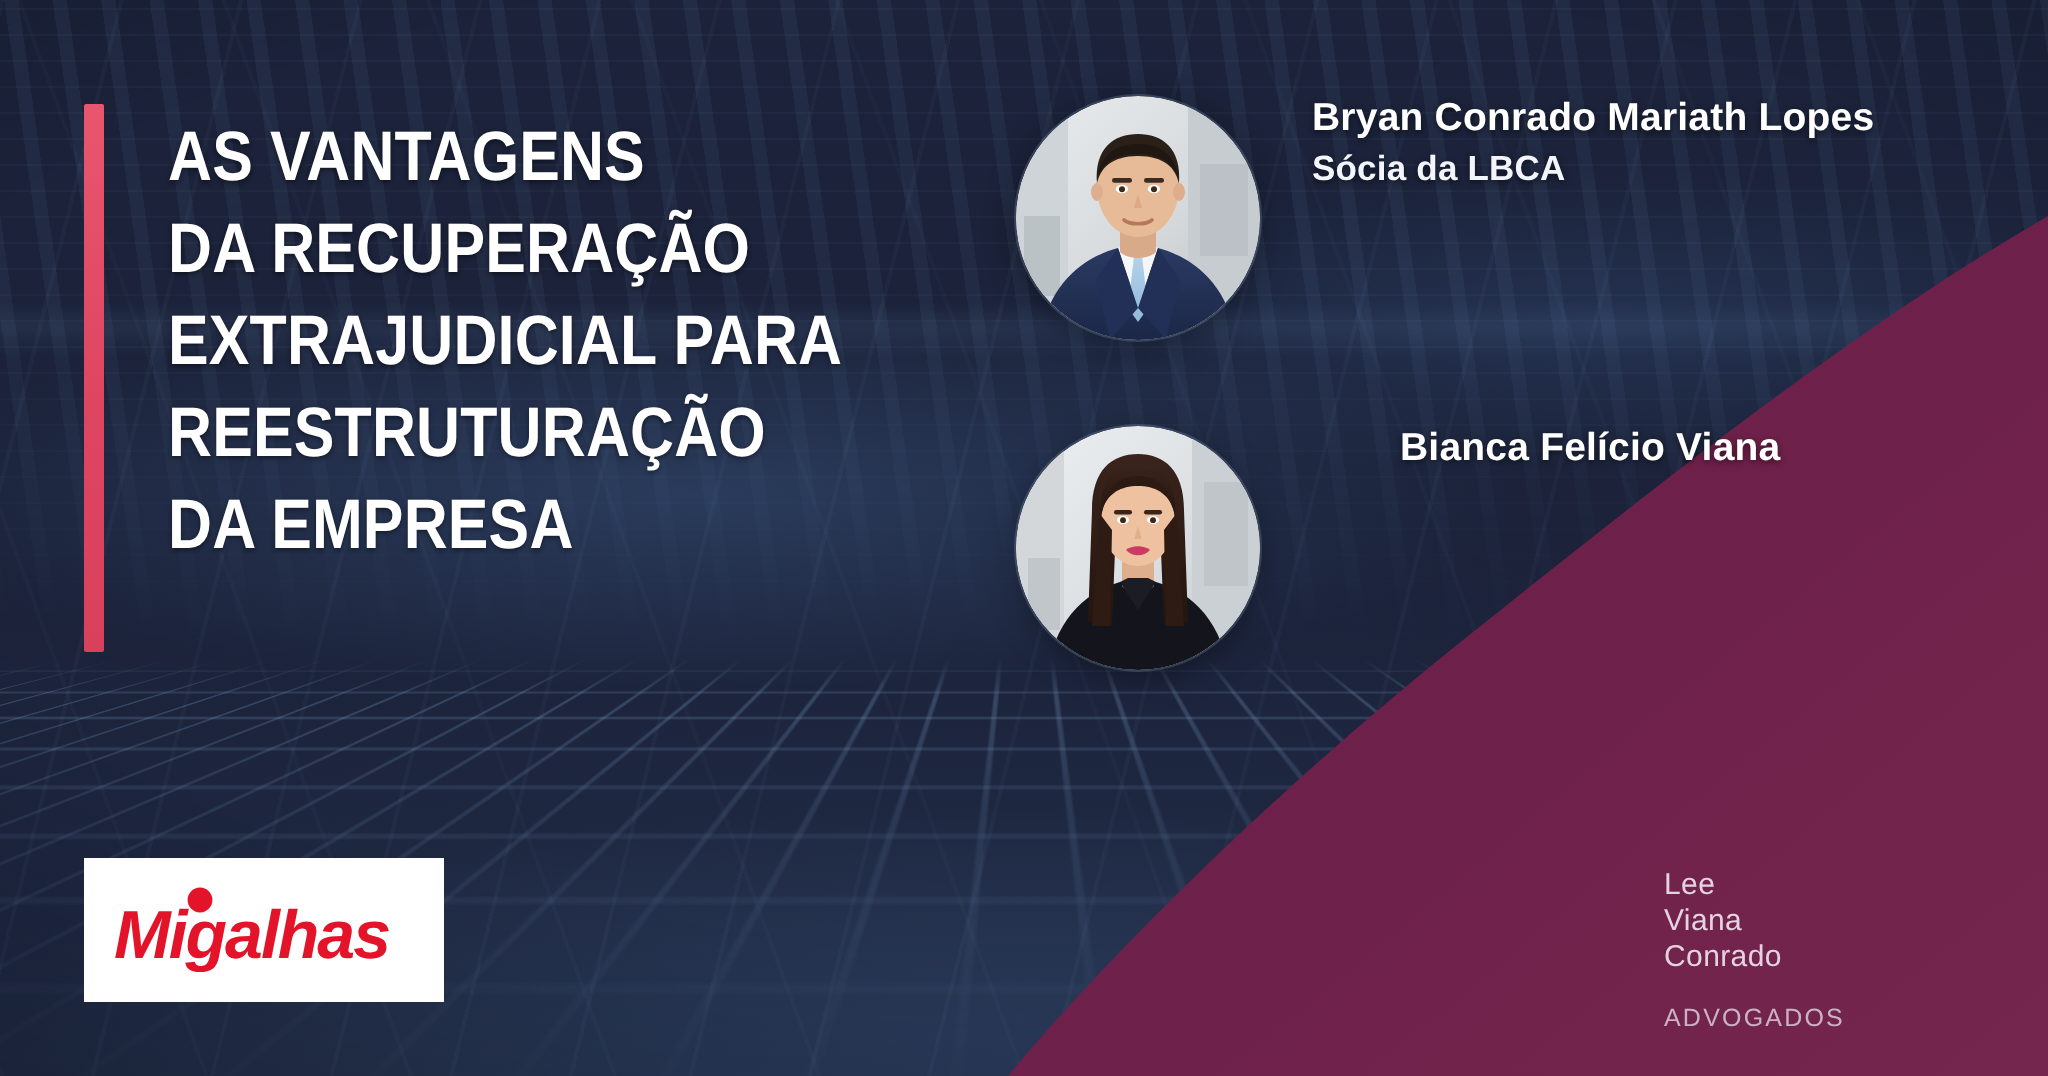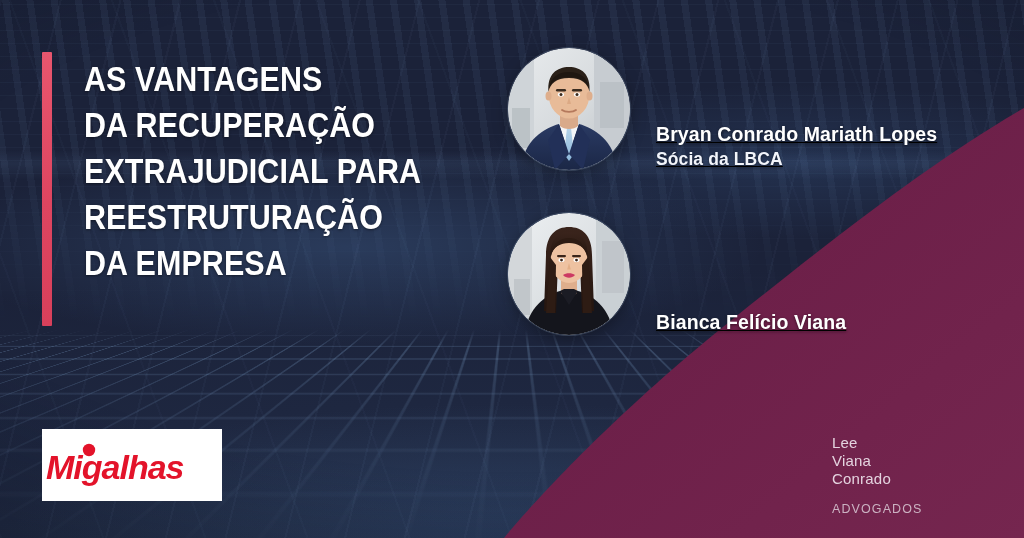--- a/index.html
+++ b/index.html
@@ -92,23 +92,23 @@
     line-height:46px;
     letter-spacing:.1px;
     transform:scaleX(.87);
     transform-origin:left top;
     text-shadow:0 1px 3px rgba(0,0,0,.45);
     white-space:nowrap;
   }
   .headline .l{display:block;}
 
   
-  .speaker{position:absolute;display:flex;align-items:flex-end;text-decoration:underline;}
+  .speaker{position:absolute;display:flex;align-items:flex-start;}
   .speaker-1{left:508px;top:48px;}
-  .speaker-2{left:508px;top:213px;}
+  .speaker-2{left:508px;top:213px;gap:44px;}
 
   .avatar{
     position:relative;width:122px;height:122px;border-radius:50%;
     overflow:hidden;flex:none;
     box-shadow:0 0 0 1px rgba(190,215,245,.18), 0 4px 16px rgba(0,0,0,.35);
   }
   .avatar svg{display:block;width:122px;height:122px;}
 
   .speaker-text{margin-left:26px;line-height:1.22;white-space:nowrap;}
   .speaker-name{
@@ -116,21 +116,21 @@
     text-shadow:0 1px 3px rgba(0,0,0,.5);
   }
   .speaker-role{
     color:#f2f5fb;font-weight:700;font-size:17.5px;letter-spacing:.1px;margin-top:2px;
     text-shadow:0 1px 3px rgba(0,0,0,.5);
   }
 
   
   .migalhas{
     position:absolute;left:42px;top:429px;width:180px;height:72px;
-    background:#ffffff;display:flex;align-items:center;justify-content:flex-start;
+    background:#ffffff;display:flex;align-items:center;justify-content:center;
   }
   .migalhas svg{display:block;}
 
   
   .lbca{
     position:absolute;left:826px;top:430px;width:176px;height:92px;
     display:flex;align-items:center;
   }
   .lbca-mark{position:relative;width:84px;height:84px;flex:none;}
   .lbca-mark svg{display:block;width:84px;height:84px;}

